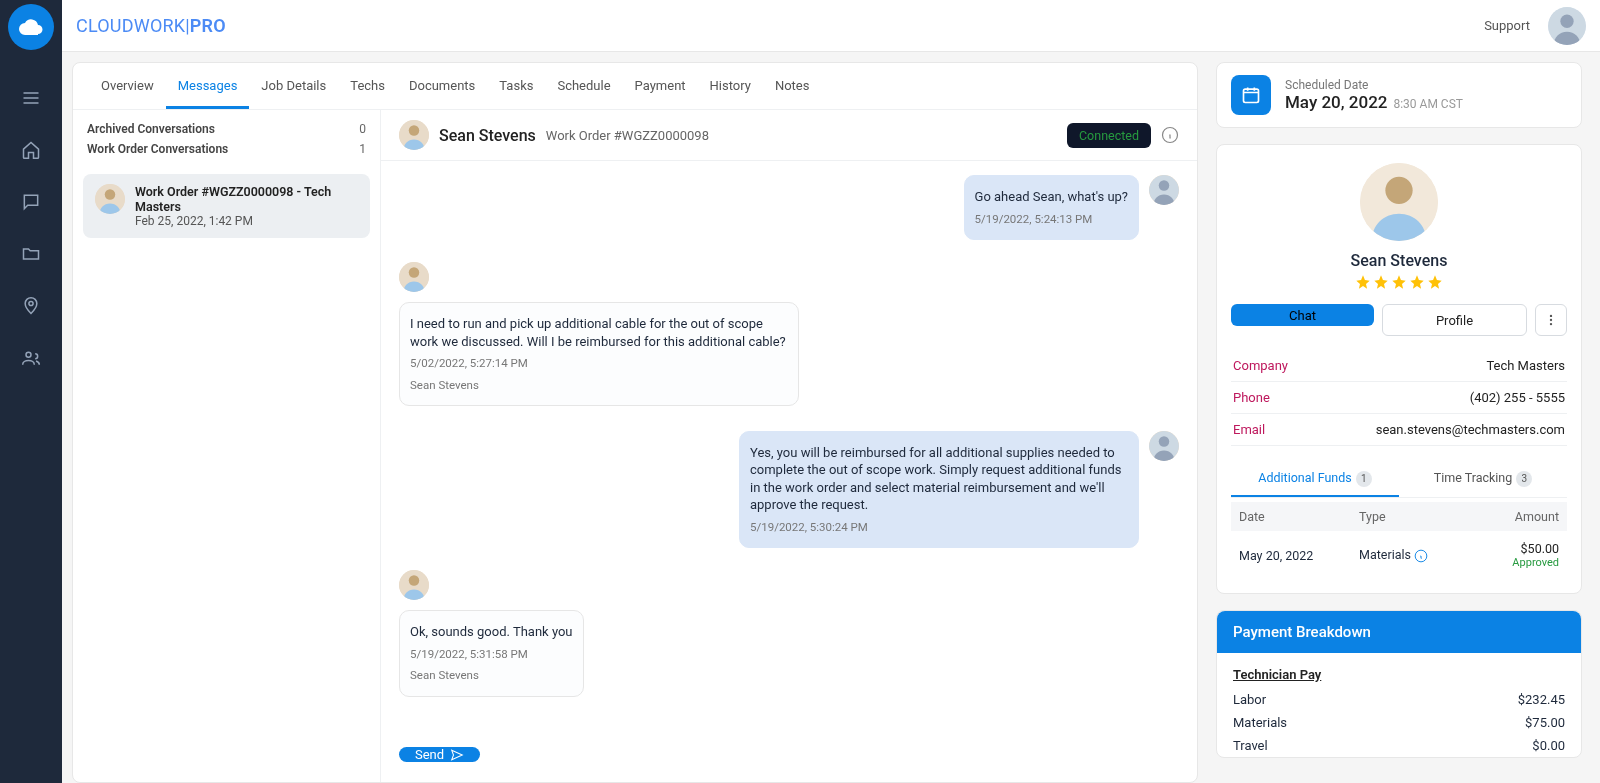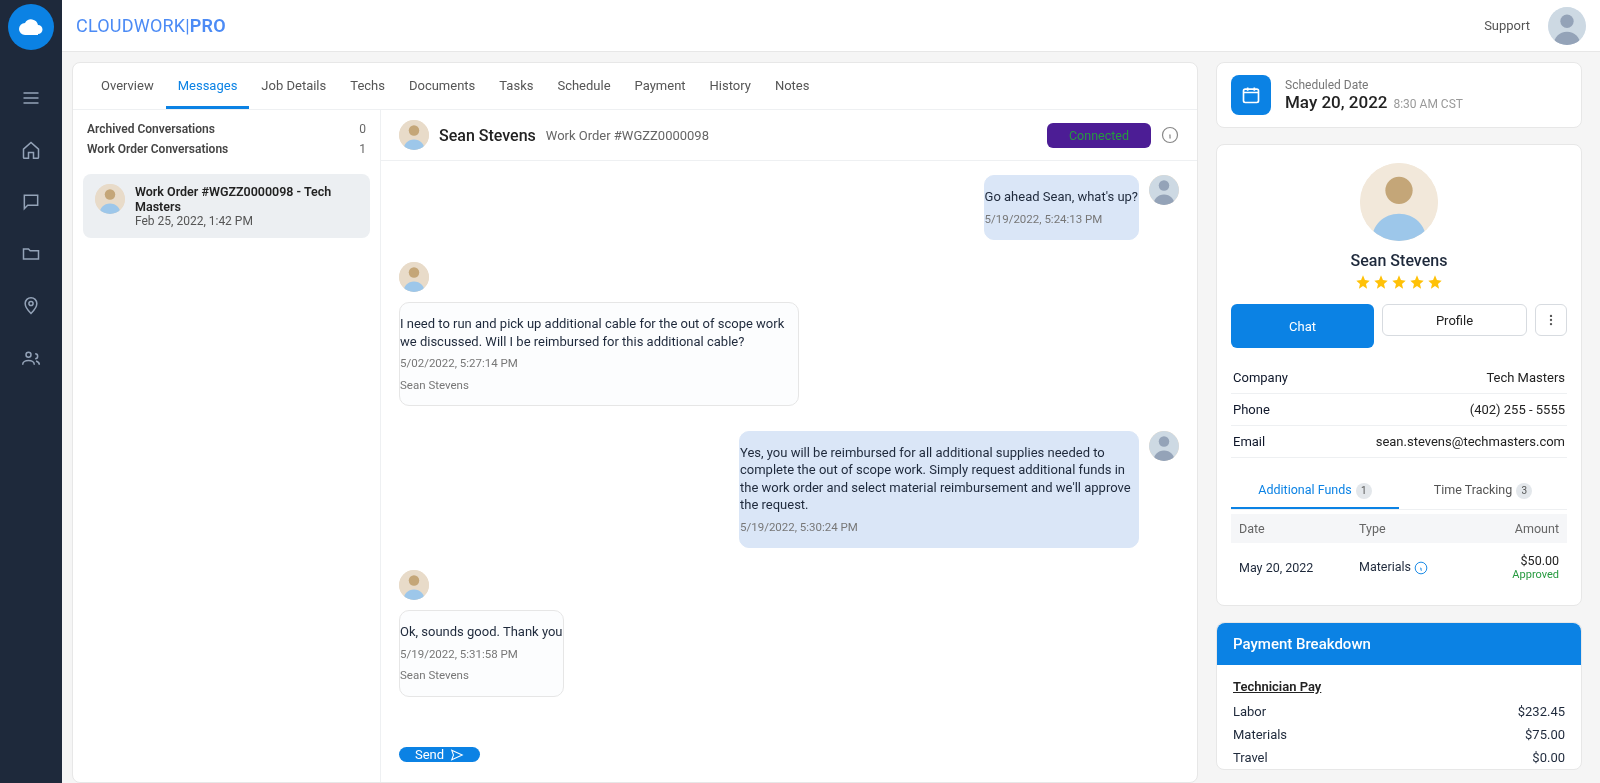--- a/index.html
+++ b/index.html
@@ -32,26 +32,26 @@
 .convo-row.active { background:#eceff2; }
 .avatar-sm { width:30px; height:30px; border-radius:50%; background:#e8dbc9; display:inline-flex; align-items:center; justify-content:center; overflow:hidden; flex-shrink:0; }
 .avatar-sm svg { width:100%; height:100%; }
 .convo-title { font-size:12.5px; font-weight:600; color:#222; }
 .convo-sub { font-size:12px; color:#555; }
 .chat { flex:1; display:flex; flex-direction:column; }
 .chat-head { display:flex; align-items:center; gap:10px; padding:10px 18px; border-bottom:1px solid #eef0f2; }
 .chat-name { font-size:16px; font-weight:500; color:#222; }
 .chat-sub { font-size:13px; color:#666; }
 .chat-spacer { flex:1; }
-.badge { background:#4c1d95; color:#269a3f; padding:5px 22px; border-radius:6px; font-size:12.5px; }
+.badge { background:#0f172a; color:#269a3f; padding:5px 12px; border-radius:6px; font-size:12.5px; }
 .info-icon { width:18px; height:18px; stroke:#888; fill:none; stroke-width:1.6; }
 .messages { flex:1; padding:14px 18px; overflow-y:auto; display:flex; flex-direction:column; gap:22px; }
 .msg-row { display:flex; gap:10px; align-items:flex-start; }
 .msg-row.right { flex-direction:row-reverse; }
-.bubble { max-width:400px; padding:12px 0; border-radius:10px; border:1px solid #e6e6e6; font-size:13px; line-height:1.35; }
+.bubble { max-width:400px; padding:12px 10px; border-radius:10px; border:1px solid #e6e6e6; font-size:13px; line-height:1.35; }
 .msg-row.right .bubble { background:#dae6f7; border-color:#dae6f7; color:#1e293b; }
 .msg-row.left .bubble { background:#fcfdfe; }
 .meta { font-size:11.5px; color:#777; margin-top:6px; }
 .compose { display:flex; gap:12px; padding:16px 18px 20px; }
 .compose input { flex:1; height:34px; border:1px solid #d7dbe0; border-radius:8px; padding:0 14px; font-size:13px; color:#444; }
 .send-btn { background:#0b82e4; color:#fff; border:none; border-radius:8px; padding:0 16px; display:flex; align-items:center; gap:6px; font-size:13px; cursor:pointer; }
 .send-btn svg { width:14px; height:14px; stroke:#fff; fill:none; stroke-width:1.8; }
 .right-col { width:366px; display:flex; flex-direction:column; gap:16px; overflow-y:auto; }
 .sched { display:flex; align-items:center; gap:14px; padding:12px 14px; }
 .sched-icon { width:40px; height:40px; border-radius:8px; background:#0b82e4; display:flex; align-items:center; justify-content:center; }
@@ -59,27 +59,27 @@
 .sched-label { font-size:12px; color:#777; }
 .sched-date { font-size:17px; font-weight:500; color:#222; }
 .sched-time { font-size:12px; color:#999; margin-left:6px; }
 .profile { display:flex; flex-direction:column; align-items:center; padding:18px 14px 14px; }
 .profile-avatar { width:78px; height:78px; border-radius:50%; background:#f2e8da; overflow:hidden; display:flex; align-items:center; justify-content:center; }
 .profile-avatar svg { width:100%; height:100%; }
 .profile-name { font-size:16px; font-weight:500; margin-top:10px; }
 .stars { display:flex; gap:2px; margin-top:4px; }
 .stars svg { width:16px; height:16px; fill:#ffc107; }
 .action-row { display:flex; gap:8px; width:100%; margin-top:14px; }
-.chat-btn { flex:1; height:44px; background:#0b82e4; color:#ffffff; border:none; border-radius:6px; font-size:13px; cursor:pointer; }
+.chat-btn { flex:1; height:22px; background:#0b82e4; color:#000000; border:none; border-radius:6px; font-size:13px; cursor:pointer; }
 .profile-btn { flex:1; height:32px; background:#fff; color:#222; border:1px solid #d7dbe0; border-radius:6px; font-size:13px; cursor:pointer; }
 .more-btn { width:32px; height:32px; background:#fff; border:1px solid #d7dbe0; border-radius:6px; display:flex; align-items:center; justify-content:center; cursor:pointer; }
 .more-btn svg { width:14px; height:14px; fill:#555; }
 .kv { width:100%; margin-top:14px; }
 .kv-row { display:flex; justify-content:space-between; padding:8px 2px; border-bottom:1px solid #eef0f2; font-size:13px; }
-.kv-row .k { color:#0f172a; }
+.kv-row .k { color:#be185d; }
 .kv-row .v { color:#222; }
 .subtabs { display:flex; width:100%; margin-top:14px; border-bottom:1px solid #eef0f2; }
 .subtab { flex:1; text-align:center; padding:10px 0 8px; font-size:12.5px; color:#555; cursor:pointer; border-bottom:2px solid transparent; position:relative; }
 .subtab.active { color:#0b82e4; border-bottom-color:#0b82e4; }
 .pill { display:inline-block; min-width:16px; height:16px; border-radius:8px; background:#e3e7eb; color:#555; font-size:10px; line-height:16px; margin-left:4px; }
 .table { width:100%; margin-top:4px; font-size:12.5px; }
 .table-head { display:flex; background:#f5f6f8; padding:7px 8px; color:#666; }
 .col-date { flex:1.2; } .col-type { flex:1; } .col-amt { flex:1; text-align:right; }
 .table-row { display:flex; padding:10px 8px; align-items:center; }
 .amount-cell { text-align:right; }

